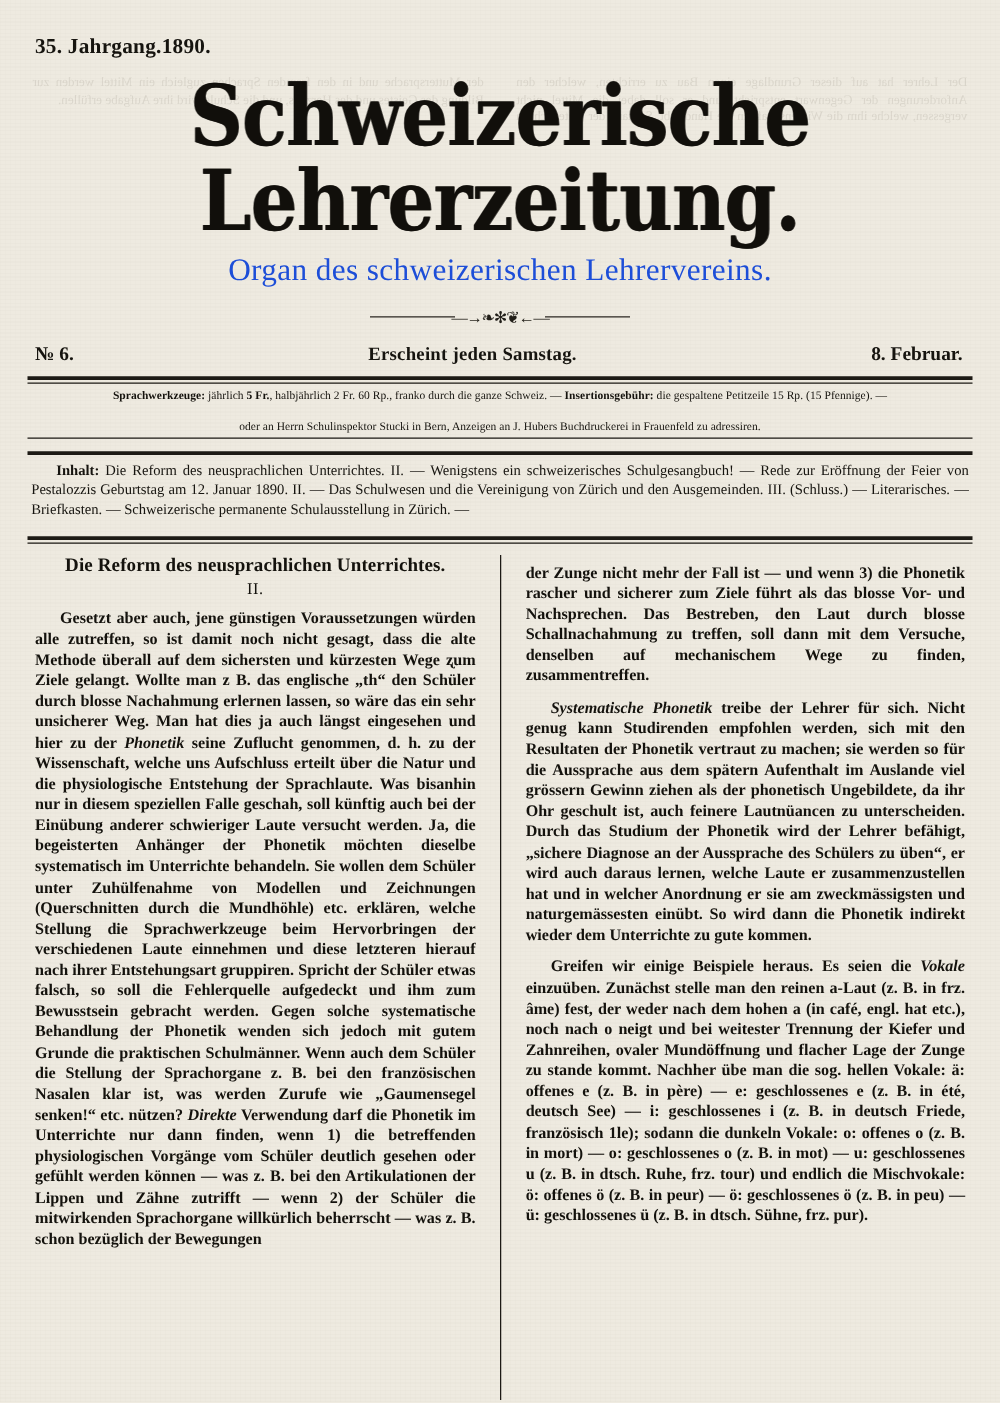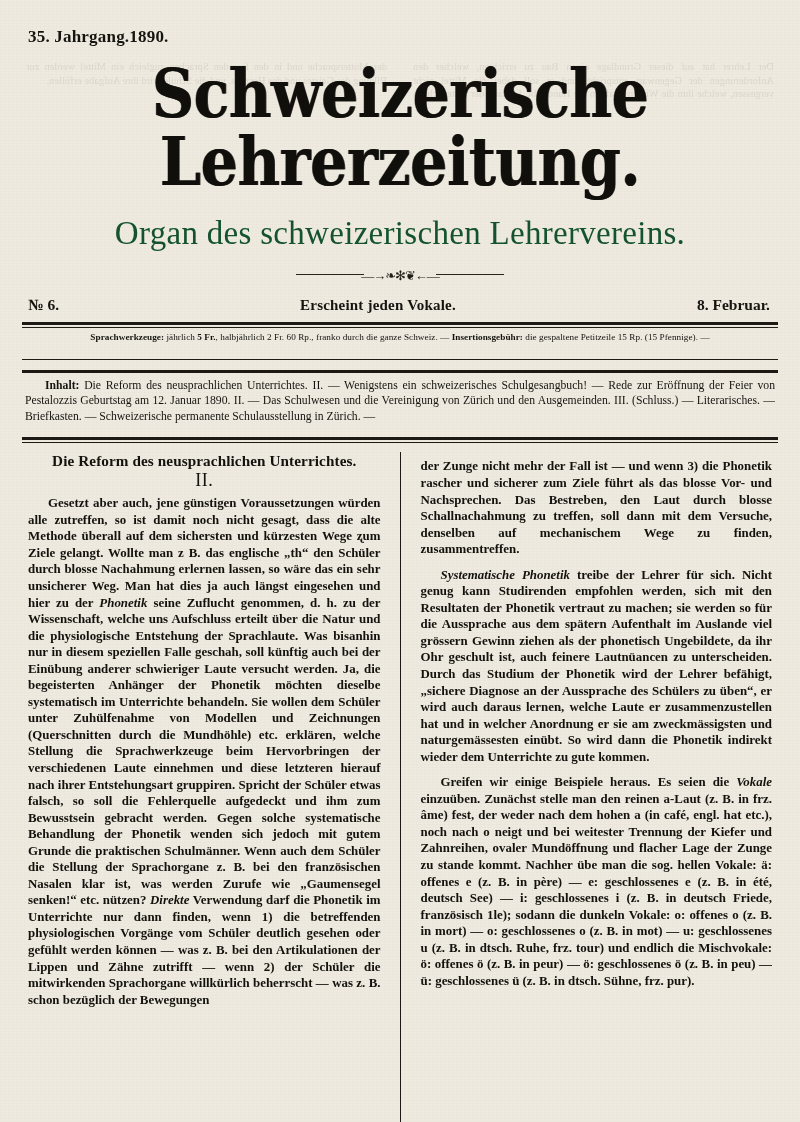--- a/index.html
+++ b/index.html
@@ -82,24 +82,24 @@
     line-height: 1.02;
     letter-spacing: -0.5px;
     margin-top: 12px;
     transform: scaleY(1.18) scaleX(1.03);
     transform-origin: center top;
     text-shadow: 0.6px 0 0 rgba(20,18,14,0.75), -0.5px 0 0 rgba(20,18,14,0.5);
     color: #110f0b;
   }
   .subtitle {
     text-align: center;
-    font-size: 33px;
-    margin-top: 40px;
+    font-size: 25px;
+    margin-top: 28px;
     letter-spacing: 0.3px;
-    color: #14532d;
+    color: #1d4ed8;
   }
   .ornament {
     text-align: center;
     margin-top: 14px;
     height: 16px;
     position: relative;
   }
   .ornament .bar {
     position: absolute;
     top: 8px;
@@ -186,21 +186,21 @@
   .arthead {
     text-align: center;
     font-weight: bold;
     font-size: 15.2px;
     letter-spacing: 0.1px;
     margin-bottom: 1px;
     line-height: 1.2;
   }
   .artsub {
     text-align: center;
-    font-size: 18px;
+    font-size: 13px;
     margin-bottom: 7px;
     letter-spacing: 0.5px;
   }
   .col p {
     margin: 6px;
     text-indent: 20px;
     font-weight: bold;
   }
   .col p + p { margin-top: 9px; }
   .col i { font-style: italic; }
@@ -224,31 +224,32 @@
   <div class="subtitle">Organ des schweizerischen Lehrervereins.</div>
 
   <div class="ornament">
     <span class="bar l"></span>
     <span class="bar r"></span>
     <span class="glyph">—→❧✻❦←—</span>
   </div>
 
   <div class="issuerow">
     <span class="no">№ 6.</span>
-    <span class="freq">Erscheint jeden Vokale.</span>
+    <span class="freq">Erscheint jeden Samstag.</span>
     <span class="date">8. Februar.</span>
   </div>
 
   <div class="rule-thick"></div>
   <div class="rule-gap"></div>
   <div class="rule-thin"></div>
 
   <div class="notice">
     <span style="font-weight:bold">Sprachwerkzeuge:</span><span> jährlich </span><span style="font-weight:bold">5 Fr.</span><span>, halbjährlich </span><span style="font-weight:normal">2 Fr. 60 Rp.</span><span>, franko durch die ganze Schweiz. — </span><span style="font-weight:bold">Insertionsgebühr:</span><span> die gespaltene Petitzeile 15 Rp. (15 Pfennige). —</span><br>
     <br>
+    <span>oder an Herrn Schulinspektor Stucki in Bern, Anzeigen an J. Hubers Buchdruckerei in Frauenfeld zu adressiren.</span>
   </div>
 
   <div class="rule-thin"></div>
   <div class="rule-gap"></div>
   <div class="rule-thick"></div>
 
   <div class="inhalt">
     <b>Inhalt:</b><span> Die Reform des neusprachlichen Unterrichtes. II. — Wenigstens ein schweizerisches Schulgesangbuch! — Rede zur Eröffnung der Feier von Pestalozzis Geburtstag am 12. Januar 1890. II. — Das Schulwesen und die Vereinigung von Zürich und den Ausgemeinden. III. (Schluss.) — Literarisches. — Briefkasten. — Schweizerische permanente Schulausstellung in Zürich. —</span>
   </div>
 

